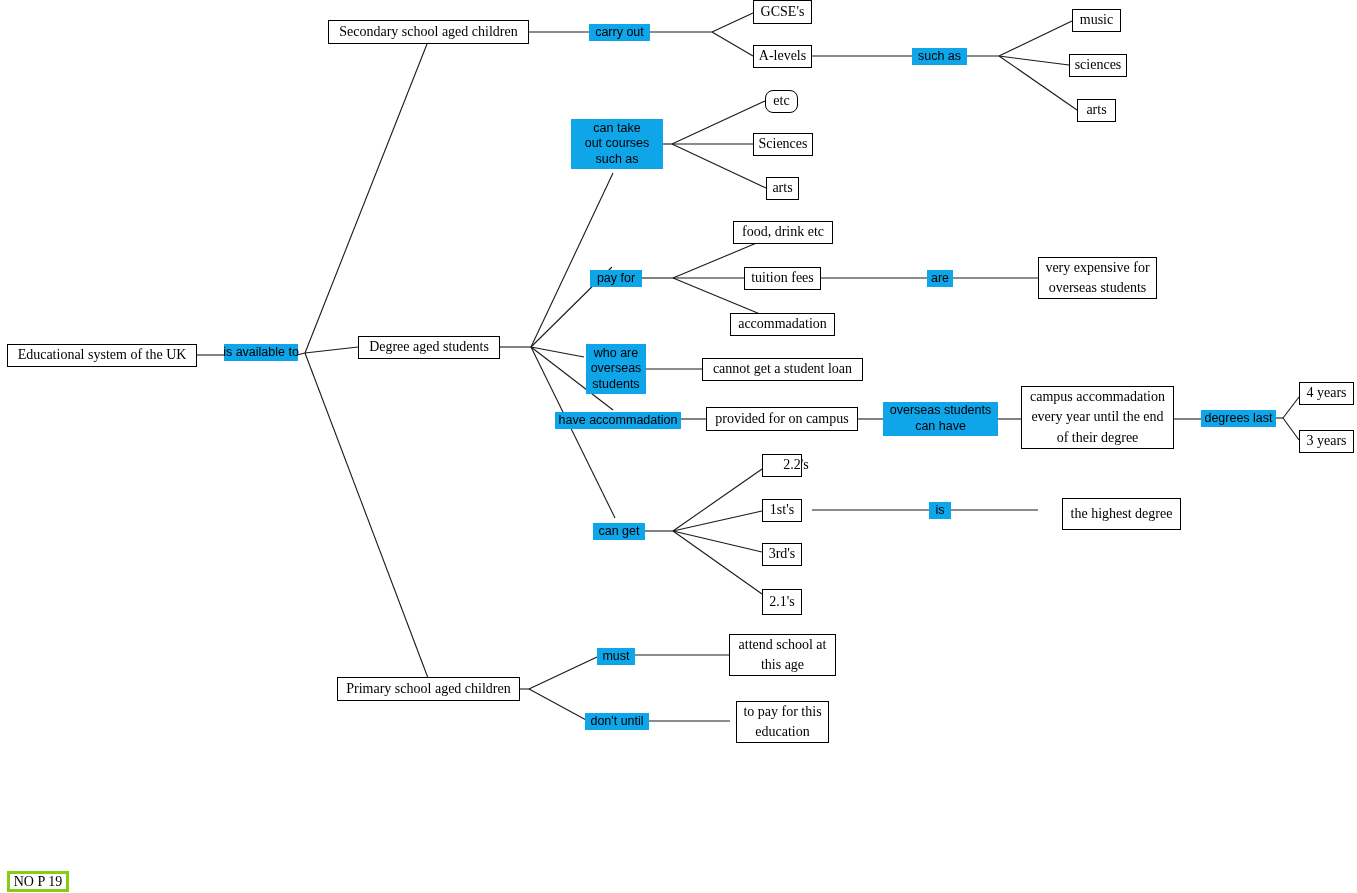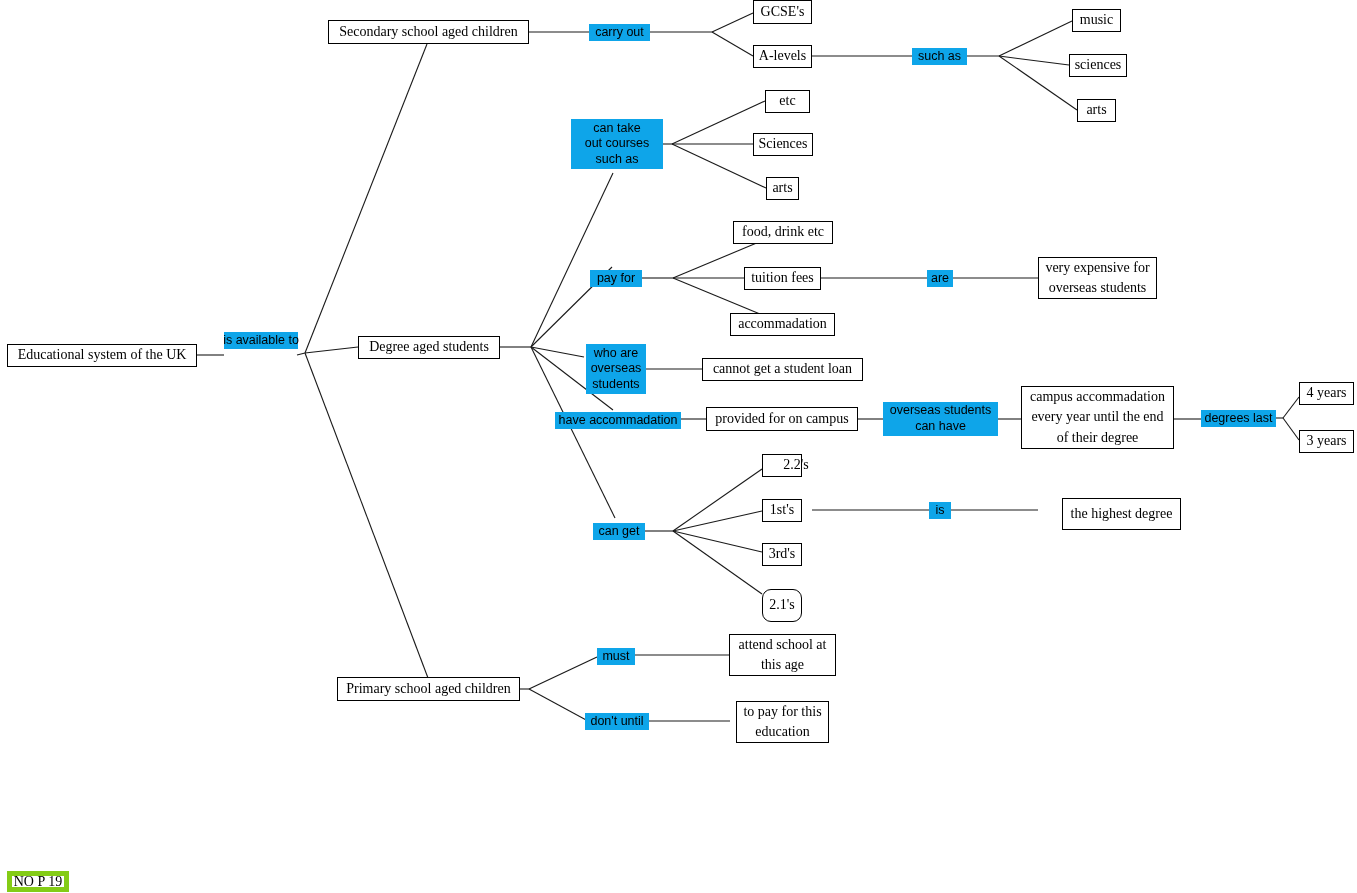--- a/index.html
+++ b/index.html
@@ -51,21 +51,21 @@
     background: #0ea5e9;
     white-space: pre;
     display: flex;
     align-items: center;
     justify-content: center;
     z-index: 3;
   }
   .footer-tag {
     position: absolute;
     box-sizing: border-box;
-    border: 5px solid #84cc16;
+    border: 3px solid #84cc16;
     background: #ffffff;
     font-family: "Liberation Serif", serif;
     font-size: 14px;
     color: #000000;
     display: flex;
     align-items: center;
     justify-content: center;
     padding: 0 4px;
     white-space: pre;
     z-index: 2;
@@ -170,21 +170,21 @@
   <div class="node" style="left:753px; top:0px; width:59px; height:24px;">GCSE's</div>
 
   <div class="node" style="left:753px; top:45px; width:59px; height:23px;">A-levels</div>
 
   <div class="node" style="left:1072px; top:9px; width:49px; height:23px;">music</div>
 
   <div class="node" style="left:1069px; top:54px; width:58px; height:23px;">sciences</div>
 
   <div class="node" style="left:1077px; top:99px; width:39px; height:23px;">arts</div>
 
-  <div class="node" style="left:765px; top:90px; width:45px; height:23px;">etc</div>
+  <div class="node" style="left:765px; top:90px; width:33px; height:23px;border-radius:8px;">etc</div>
 
   <div class="node" style="left:753px; top:133px; width:60px; height:23px;">Sciences</div>
 
   <div class="node" style="left:766px; top:177px; width:33px; height:23px;">arts</div>
 
   <div class="node" style="left:733px; top:221px; width:100px; height:23px;">food, drink etc</div>
 
   <div class="node" style="left:744px; top:267px; width:77px; height:23px;">tuition fees</div>
 
   <div class="node" style="left:730px; top:313px; width:105px; height:23px;">accommadation</div>
@@ -203,31 +203,31 @@
   <div class="node" style="left:1299px; top:382px; width:55px; height:23px;">4 years</div>
 
   <div class="node" style="left:1299px; top:430px; width:55px; height:23px;">3 years</div>
 
   <div class="node" style="left:762px; top:454px; width:40px; height:23px;padding-left:32px;">2.2's</div>
 
   <div class="node" style="left:762px; top:499px; width:40px; height:23px;">1st's</div>
 
   <div class="node" style="left:762px; top:543px; width:40px; height:23px;">3rd's</div>
 
-  <div class="node" style="left:762px; top:589px; width:40px; height:33px;border-radius:9px;">2.1's</div>
+  <div class="node" style="left:762px; top:589px; width:40px; height:26px;">2.1's</div>
 
   <div class="node" style="left:1062px; top:498px; width:119px; height:32px;">the highest degree</div>
 
   <div class="node" style="left:729px; top:634px; width:107px; height:42px;">attend school at
 this age</div>
 
   <div class="node" style="left:736px; top:701px; width:93px; height:42px;">to pay for this
 education</div>
 
-  <div class="link-label" style="left:224px; top:332px; width:74px; height:17px;">is available to</div>
+  <div class="link-label" style="left:224px; top:344px; width:74px; height:17px;">is available to</div>
 
   <div class="link-label" style="left:589px; top:24px; width:61px; height:17px;">carry out</div>
 
   <div class="link-label" style="left:912px; top:48px; width:55px; height:17px;">such as</div>
 
   <div class="link-label" style="left:571px; top:119px; width:92px; height:50px;">can take
 out courses
 such as</div>
 
   <div class="link-label" style="left:590px; top:270px; width:52px; height:17px;">pay for</div>

